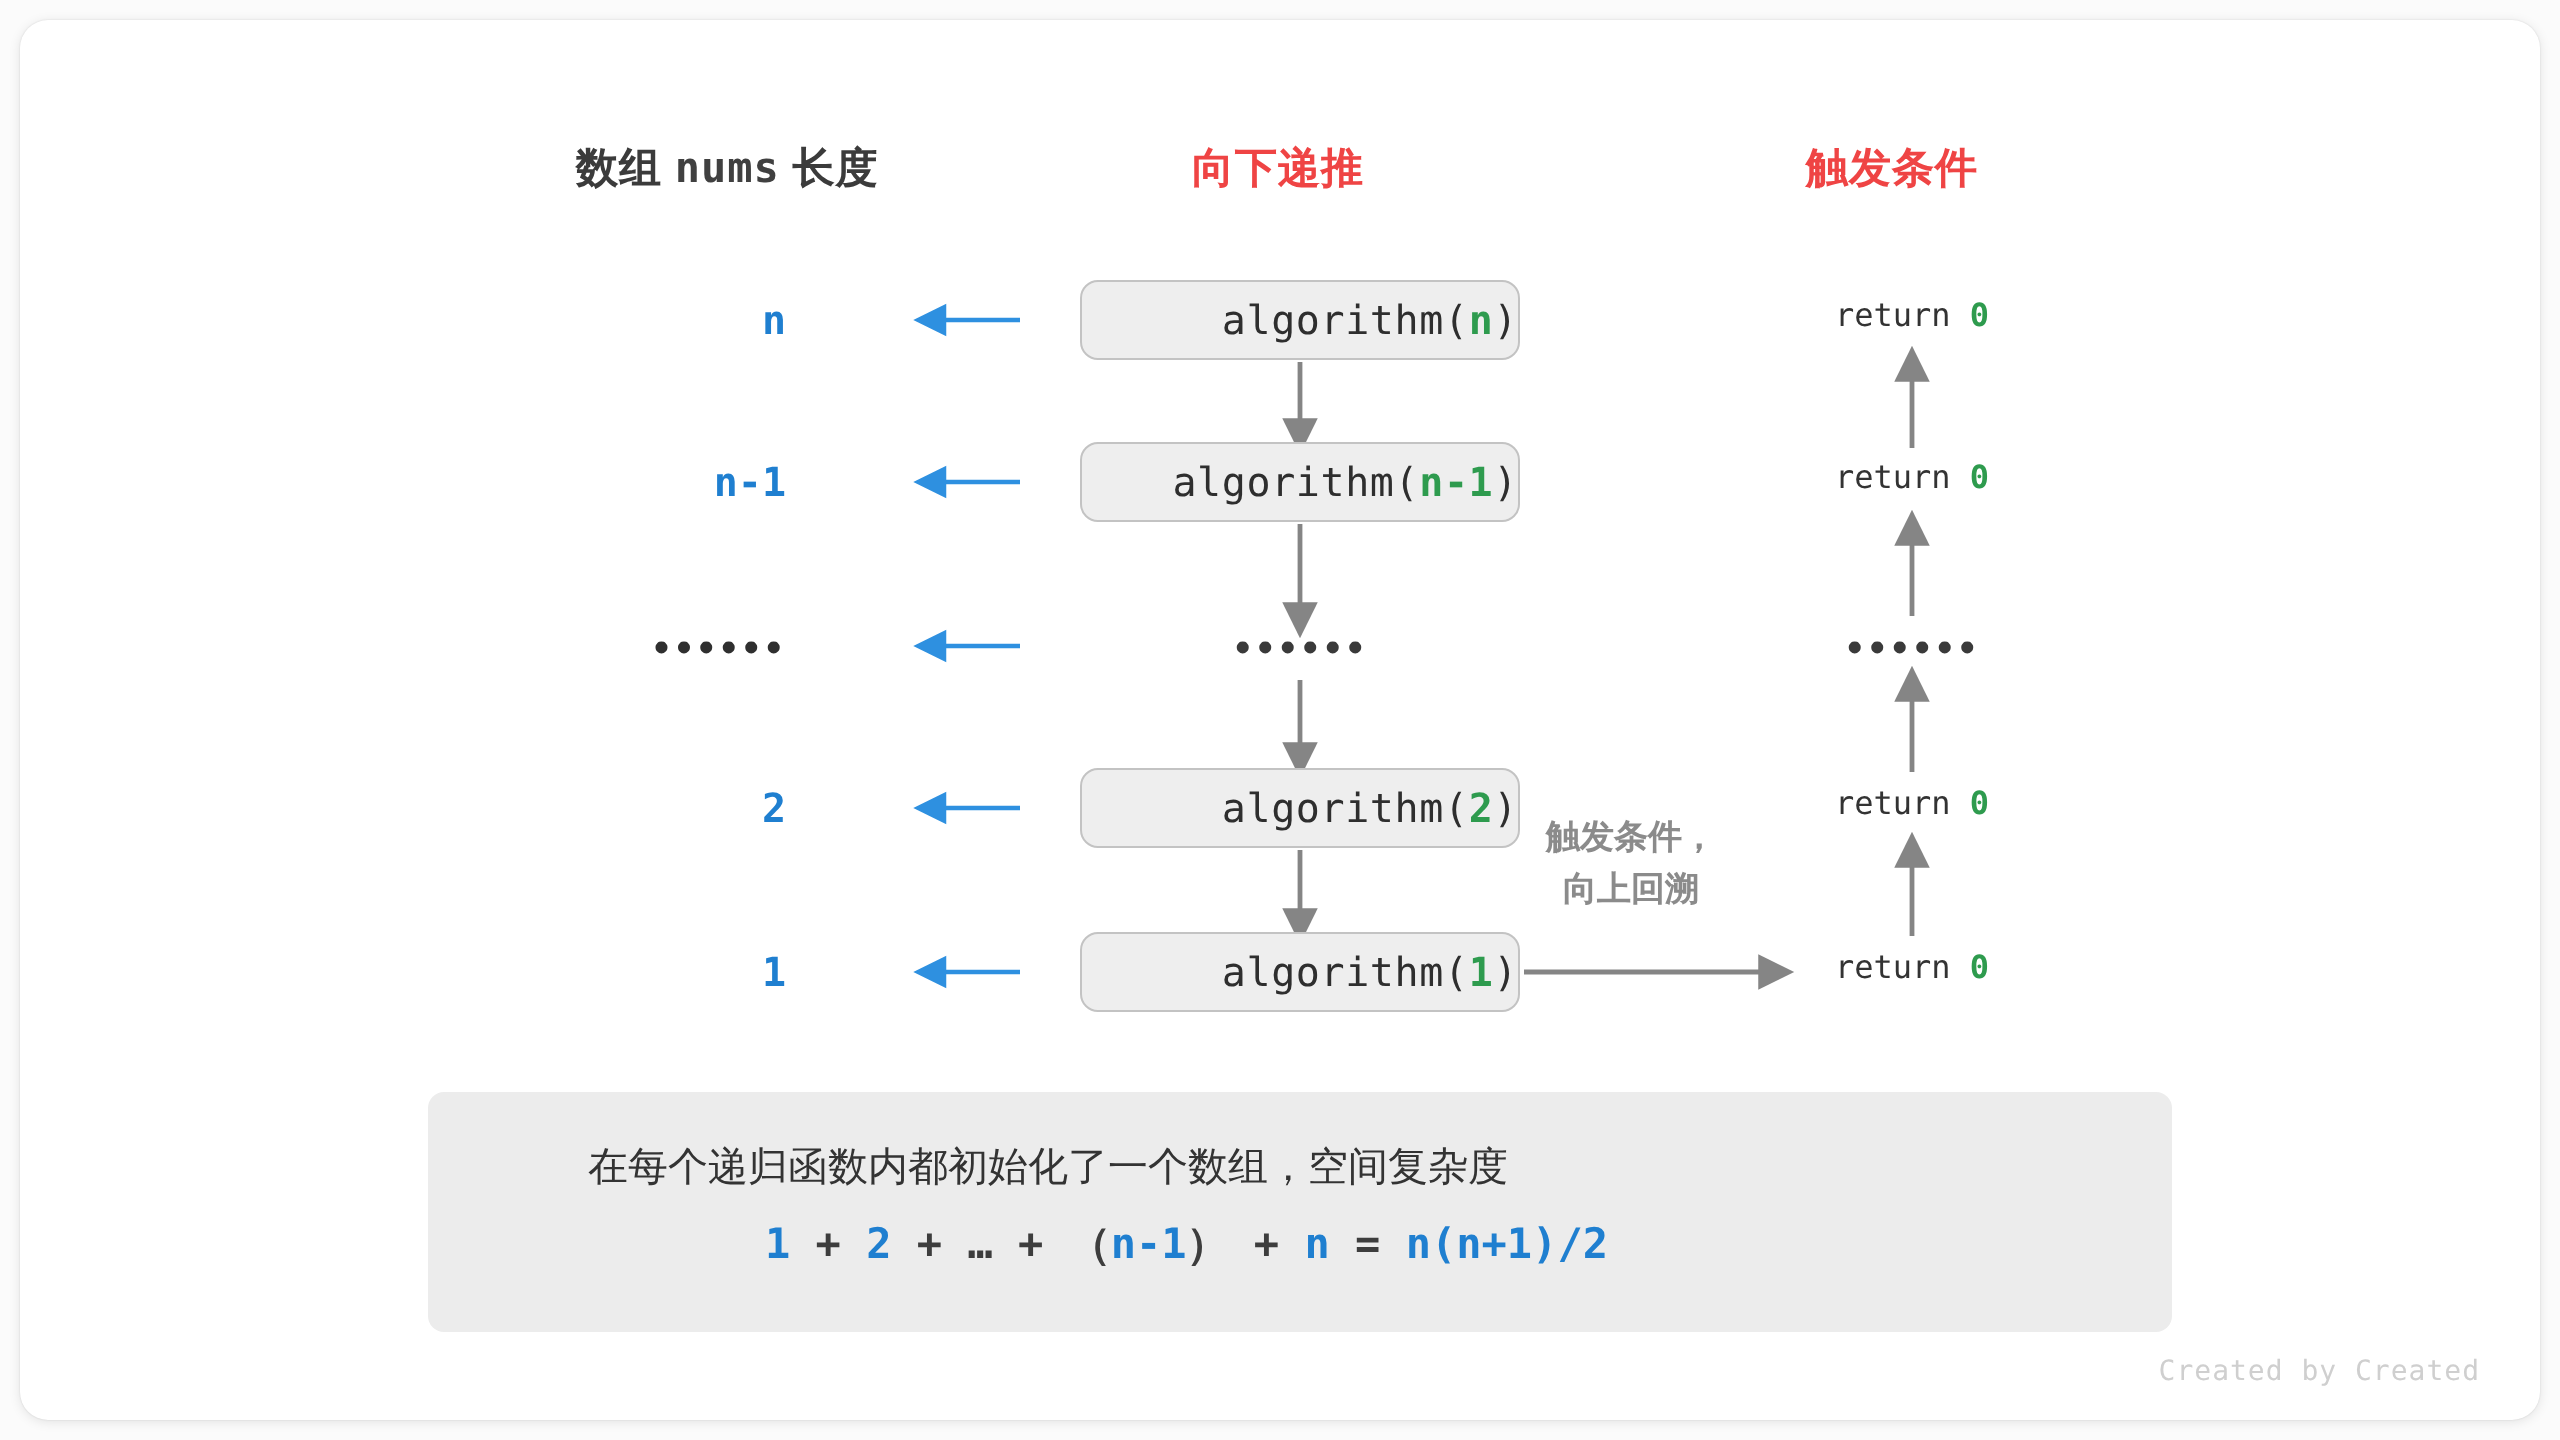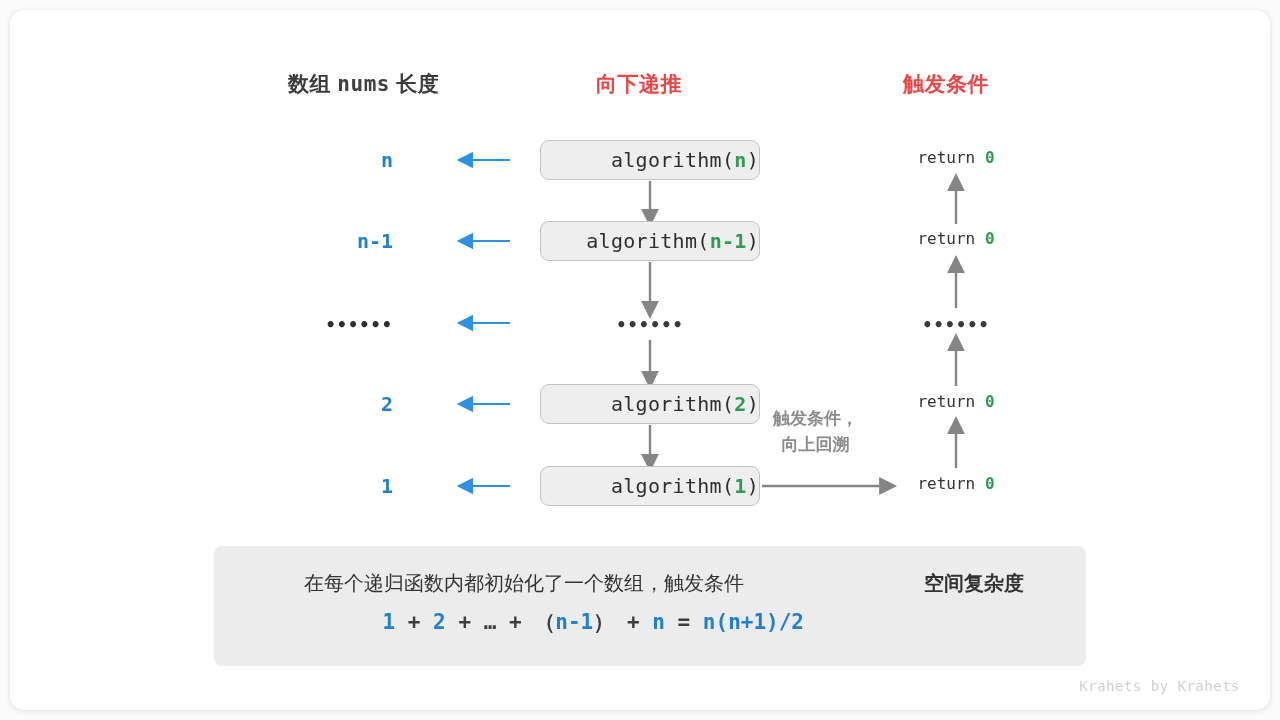--- a/index.html
+++ b/index.html
@@ -314,36 +314,35 @@
       <span class="zero">0</span>
     </div>
 
     <div class="trigger-note" style="left:763px; top:396px;">
       <div>触发条件，</div>
       <div>向上回溯</div>
     </div>
 
     <div class="bottom-panel">
 
-      <div class="panel-line1">在每个递归函数内都初始化了一个数组，触发条件</div>
+      <div class="panel-line1">在每个递归函数内都初始化了一个数组，空间复杂度</div>
 
       <div class="panel-formula">
         <span class="b">1</span>
         <span class="op">+</span>
         <span class="b">2</span>
         <span class="op">+</span>
         <span class="op">…</span>
         <span class="op">+</span>
         <span class="op">（</span><span class="b">n-1</span><span class="op">）</span>
         <span class="op">+</span>
         <span class="b">n</span>
         <span class="op">=</span>
         <span class="b">n(n+1)/2</span>
       </div>
 
-      <div class="panel-right-title">空间复杂度</div>
-
-    </div>
-
-    <div class="footer">Krahets by Krahets</div>
+
+    </div>
+
+    <div class="footer">Created by Created</div>
 
   </div>
 </div>
 
 </body></html>

